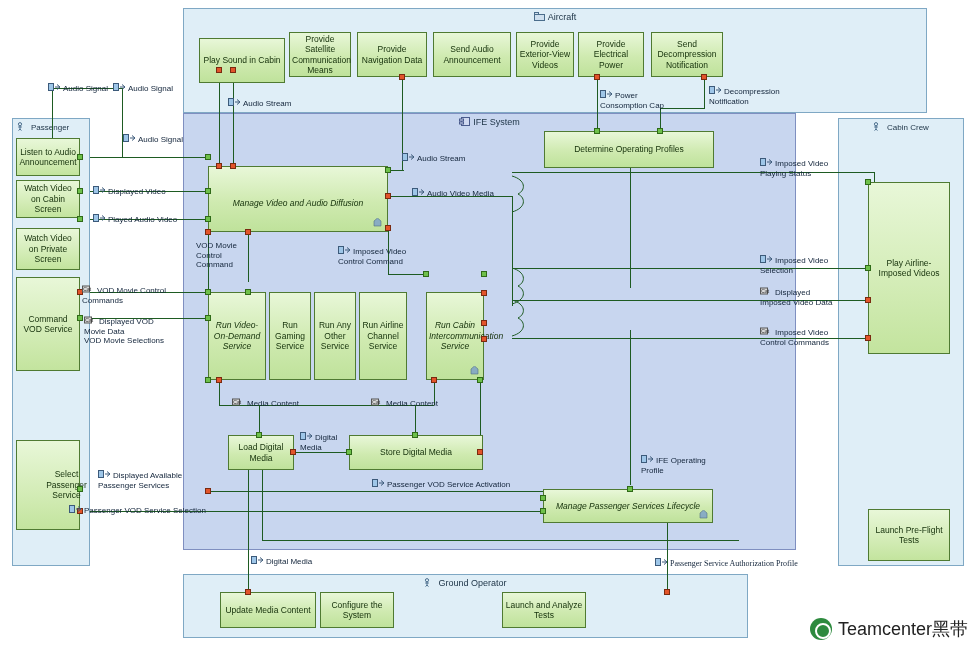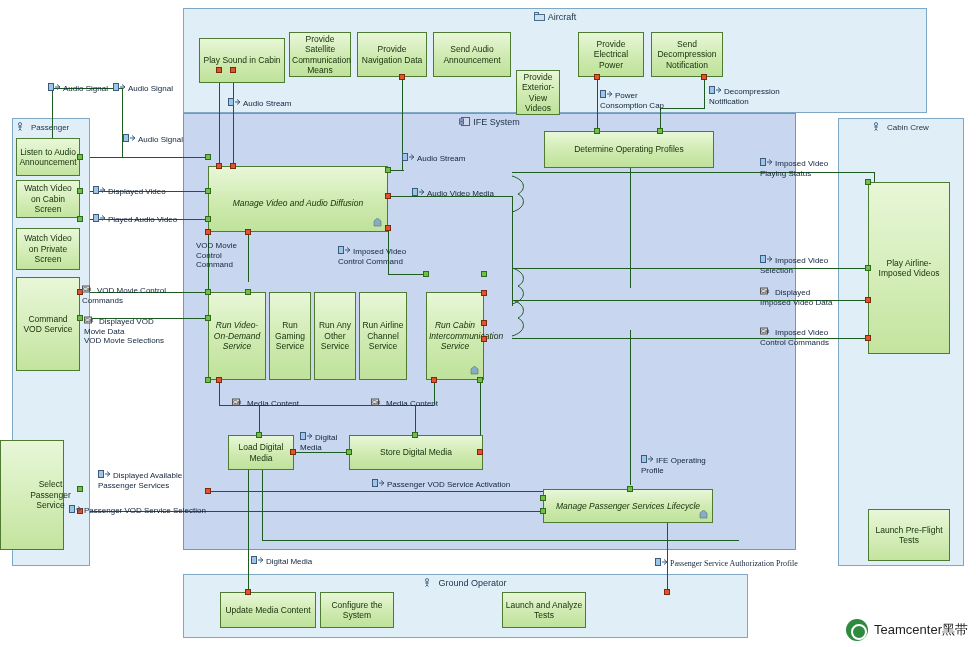--- a/index.html
+++ b/index.html
@@ -34,21 +34,21 @@
   .lnv{width:1px;}
   
   .lbl{position:absolute;font-size:8px;color:#12243a;line-height:9.5px;white-space:nowrap;}
   .lbl.two{white-space:normal;width:72px;}
   .lico{display:inline-block;width:13px;height:8px;margin-right:2px;vertical-align:0px;}
   
   .glyph{position:absolute;width:9px;height:9px;opacity:.85;}
   .wm{position:absolute;right:6px;bottom:6px;display:flex;align-items:center;gap:6px;}
   .wm-logo{width:22px;height:22px;border-radius:50%;background:#2d8a3e;position:relative;}
   .wm-logo:before{content:"";position:absolute;left:5px;top:5px;width:12px;height:12px;border:2px solid #fff;border-radius:50%;}
-  .wm-text{font-size:13px;color:#222;font-family:"Liberation Sans",sans-serif;}
+  .wm-text{font-size:18px;color:#222;font-family:"Liberation Sans",sans-serif;}
 </style>
 </head>
 <body>
 
 <div id="canvas">
 
   <div class="box container cont-aircraft" style="left:183px;top:8px;width:744px;height:105px;">
     <div class="cont-title">
       <span class="ticon">
         <svg width="11" height="9" viewBox="0 0 11 9">
@@ -176,21 +176,21 @@
   </div>
   <div class="fn" style="left:289px;top:32px;width:62px;height:45px;">
     <span>Provide Satellite Communication Means</span>
   </div>
   <div class="fn" style="left:357px;top:32px;width:70px;height:45px;">
     <span>Provide Navigation Data</span>
   </div>
   <div class="fn" style="left:433px;top:32px;width:78px;height:45px;">
     <span>Send Audio Announcement</span>
   </div>
-  <div class="fn" style="left:516px;top:32px;width:44px;height:45px;margin-top:38px;">
+  <div class="fn" style="left:516px;top:32px;width:58px;height:45px;">
     <span>Provide Exterior-View Videos</span>
   </div>
   <div class="fn" style="left:651px;top:32px;width:72px;height:45px;">
     <span>Send Decompression Notification</span>
   </div>
   <div class="fn" style="left:578px;top:32px;width:66px;height:45px;">
     <span>Provide Electrical Power</span>
   </div>
 
   <div class="fn" style="left:544px;top:131px;width:170px;height:37px;">
@@ -242,21 +242,21 @@
   </div>
   <div class="actor" style="left:16px;top:180px;width:64px;height:38px;">
     <span>Watch Video on Cabin Screen</span>
   </div>
   <div class="actor" style="left:16px;top:228px;width:64px;height:42px;">
     <span>Watch Video on Private Screen</span>
   </div>
   <div class="actor" style="left:16px;top:277px;width:64px;height:94px;">
     <span>Command VOD Service</span>
   </div>
-  <div class="actor" style="left:0;top:440px;width:64px;height:110px;padding-left:40px;">
+  <div class="actor" style="left:16px;top:440px;width:64px;height:90px;padding-left:40px;">
     <span>Select Passenger Service</span>
   </div>
 
   <div class="actor" style="left:868px;top:182px;width:82px;height:172px;">
     <span>Play Airline-Imposed Videos</span>
   </div>
   <div class="actor" style="left:868px;top:509px;width:82px;height:52px;">
     <span>Launch Pre-Flight Tests</span>
   </div>
 

